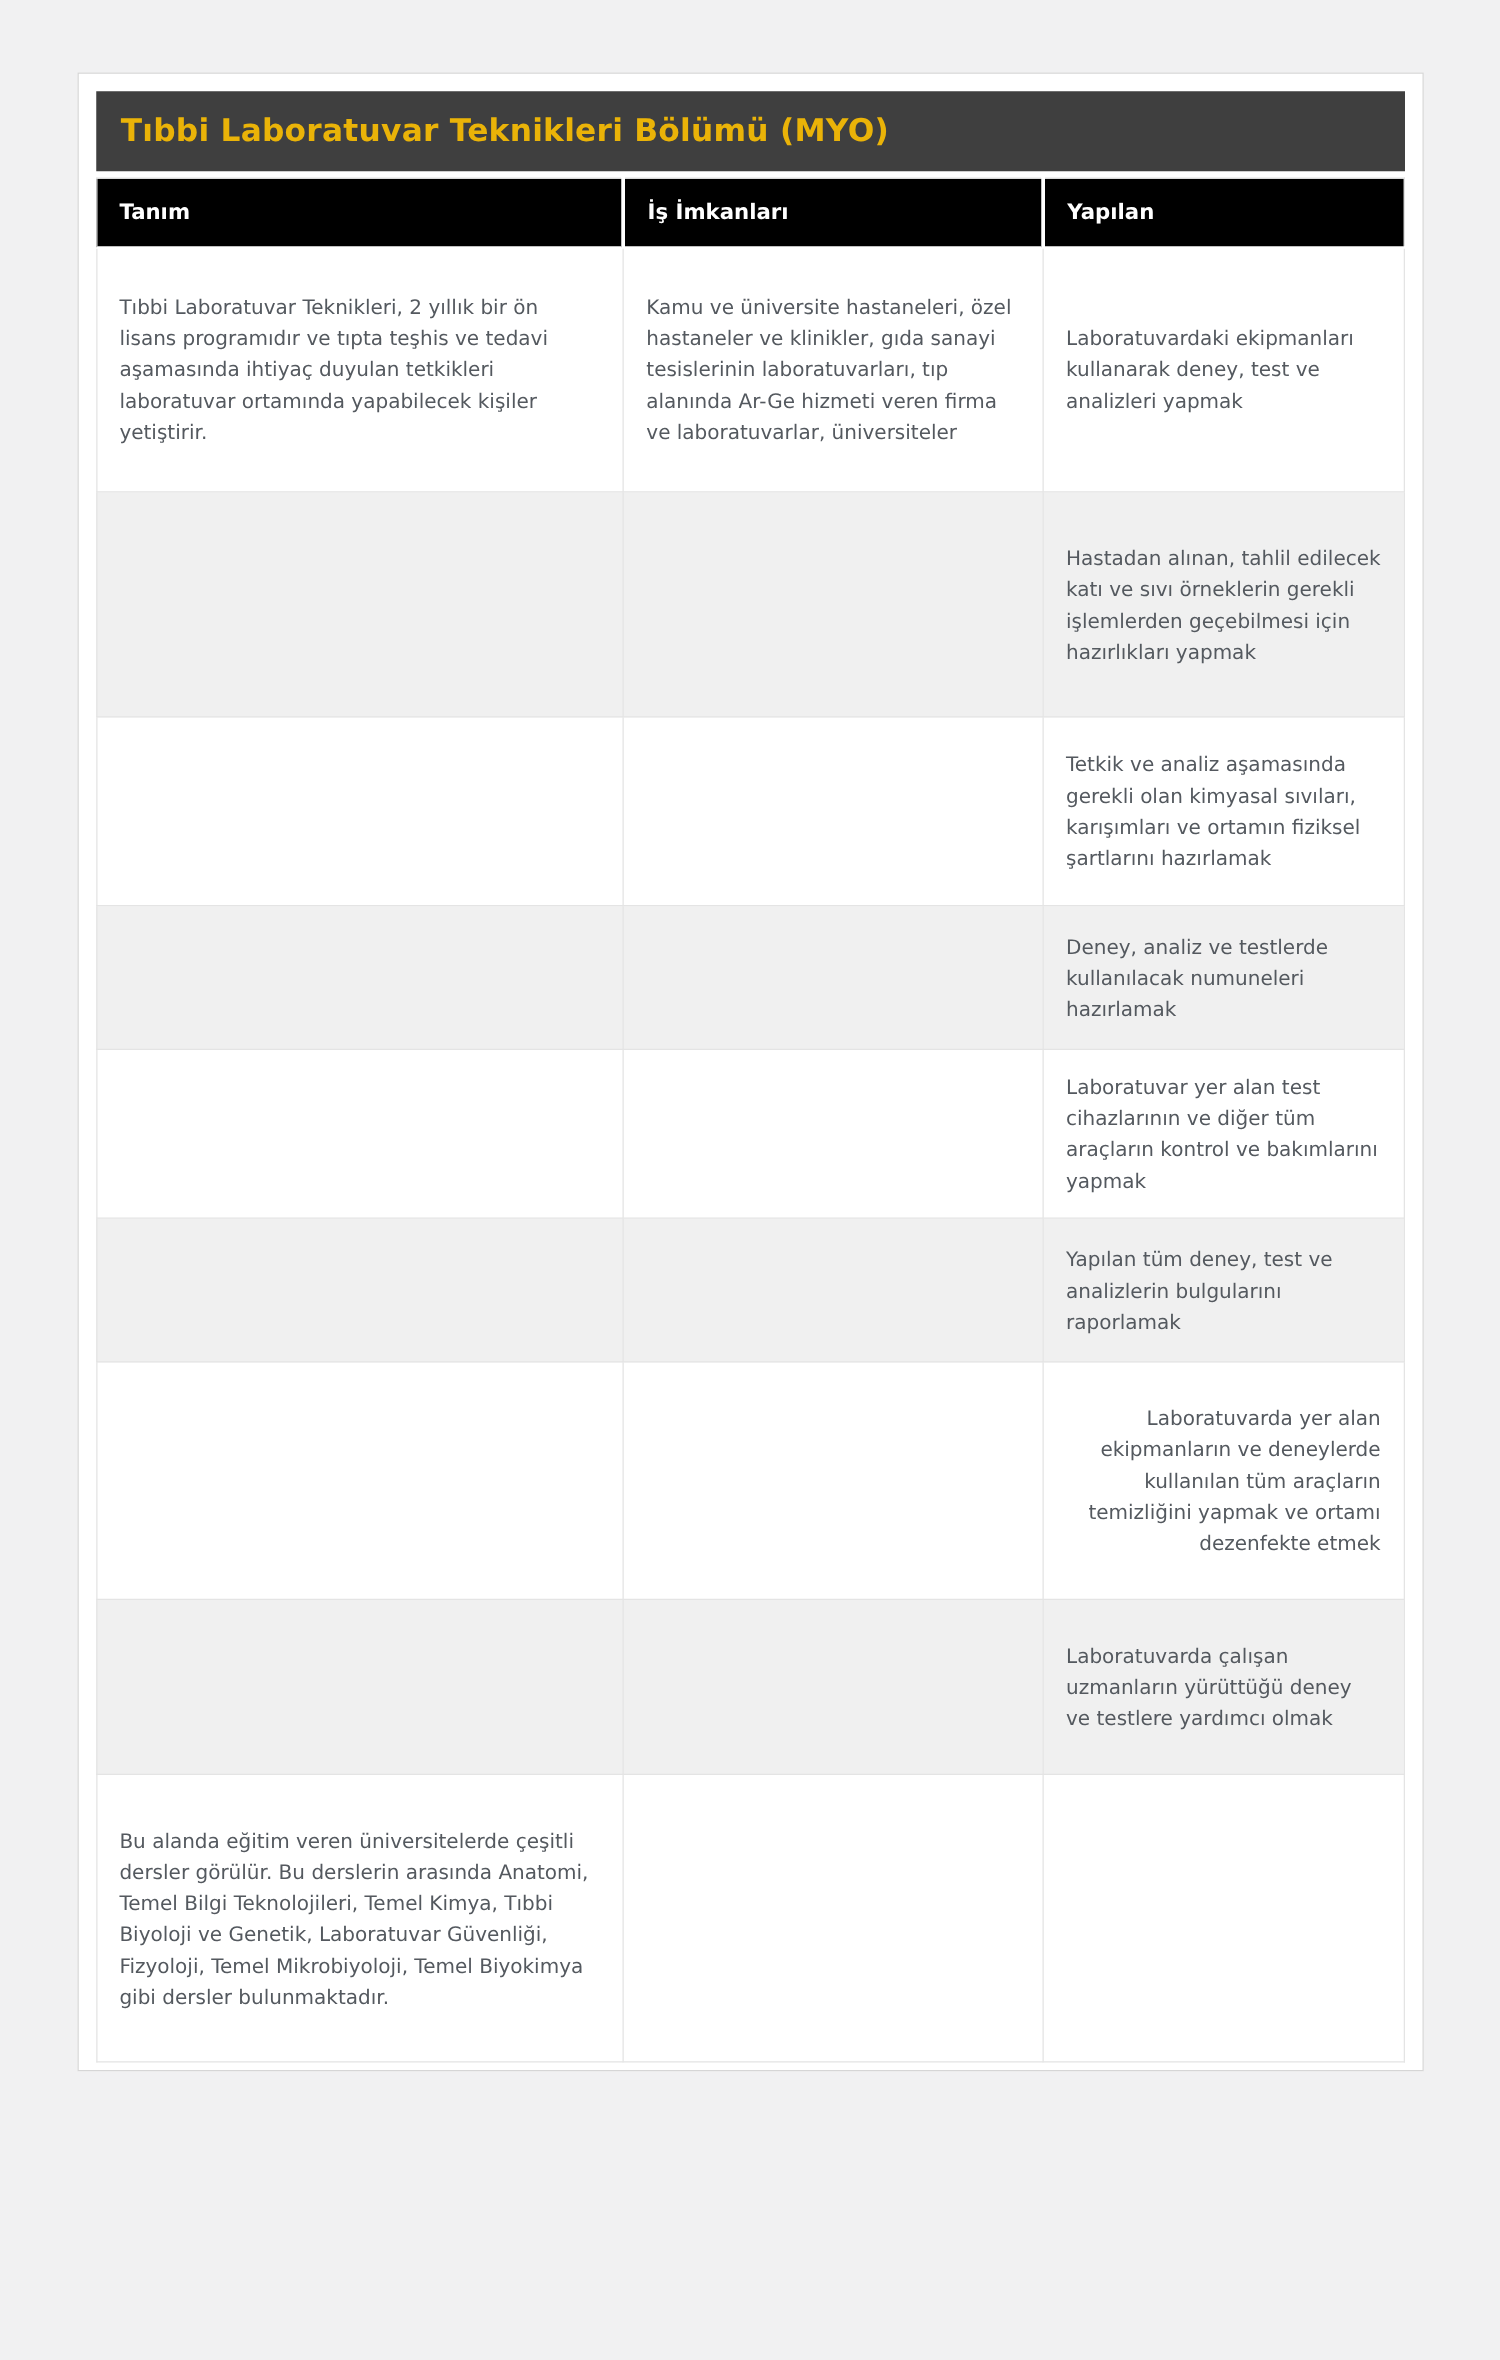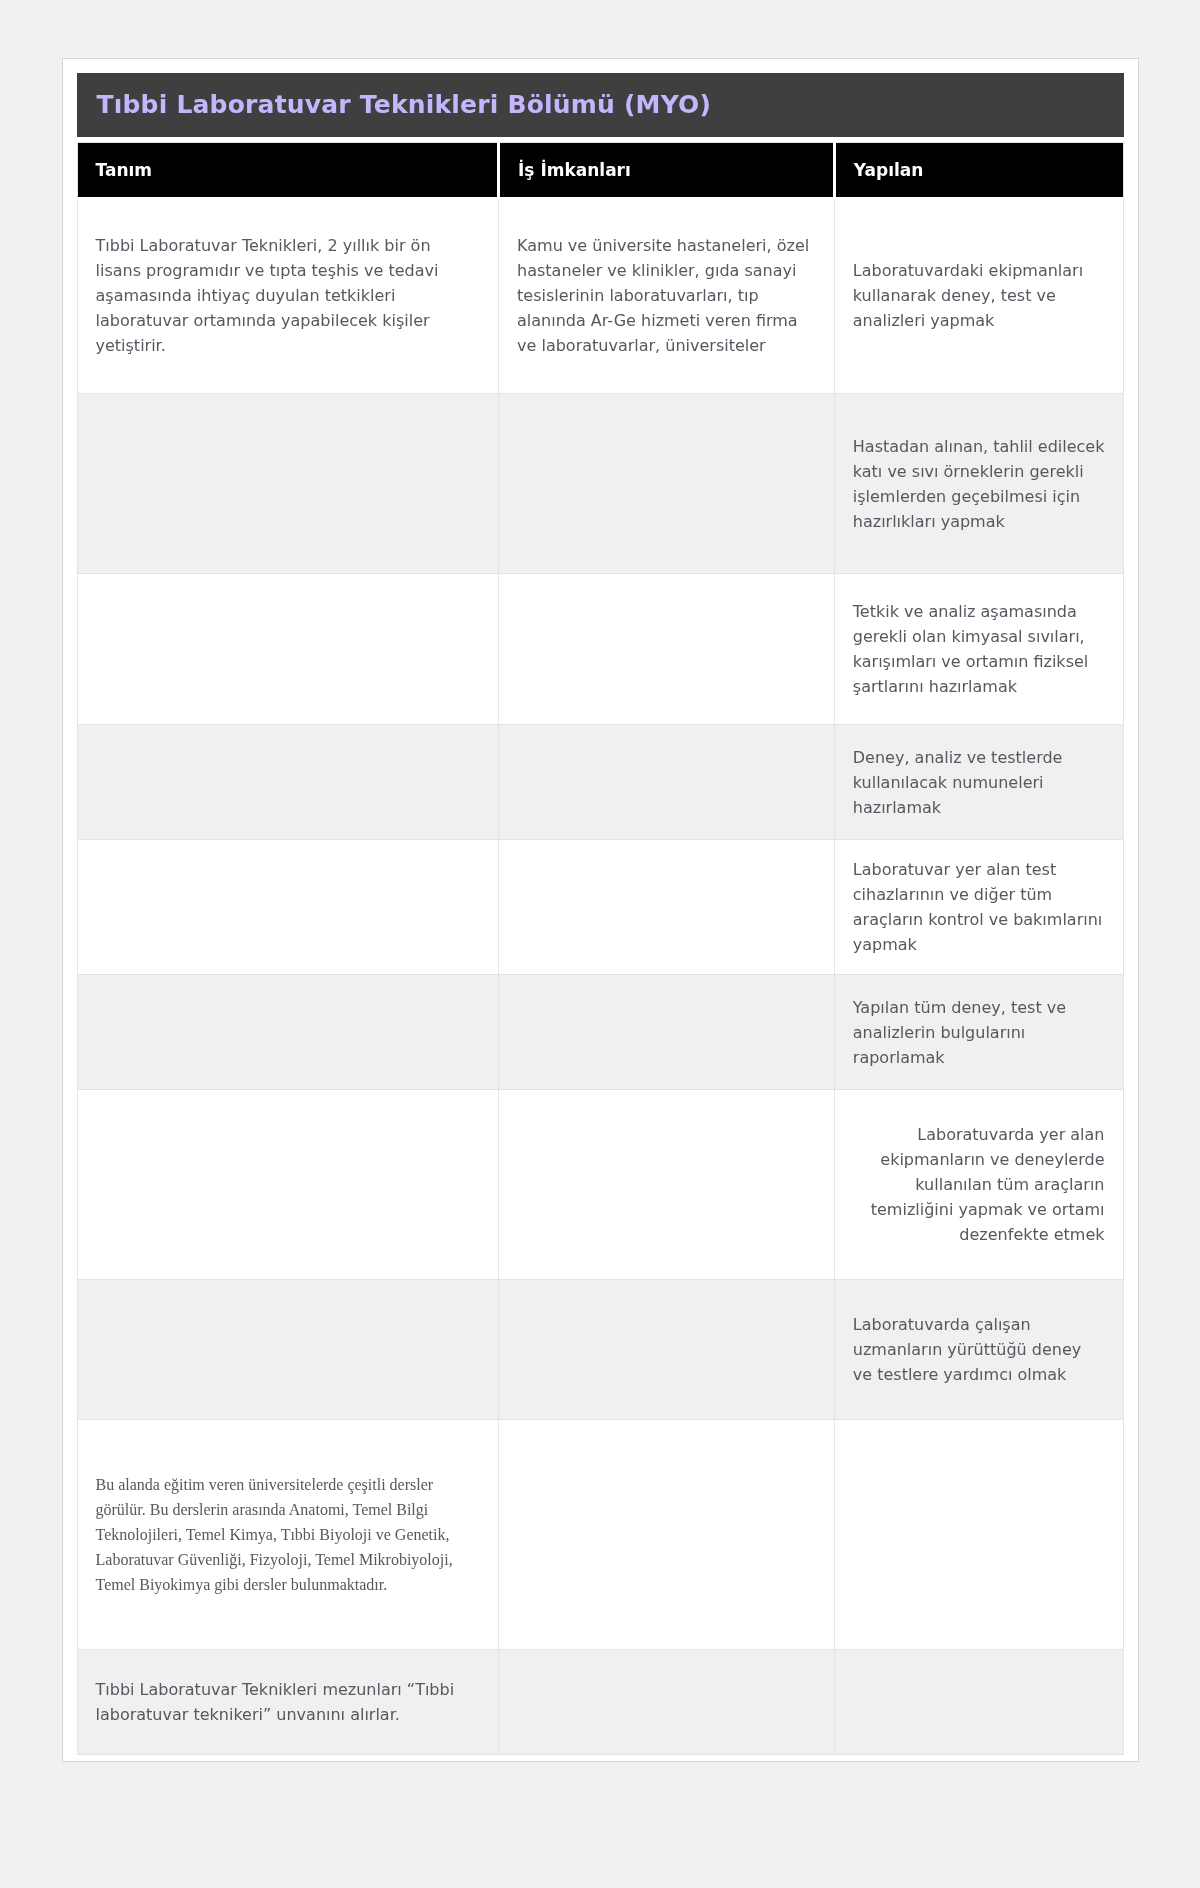--- a/index.html
+++ b/index.html
@@ -18,21 +18,21 @@
   .card {
     width: 1077px;
     margin: 0 auto;
     background: #ffffff;
     border: 1px solid #d6d6d6;
     box-sizing: border-box;
     padding: 14px 14px 6px 14px;
   }
   .title-bar {
     background: #3f3f3f;
-    color: #c4b5fd;
+    color: #eab308;
     height: 64px;
     line-height: 64px;
     padding-left: 20px;
     font-size: 25px;
     font-weight: bold;
     margin-bottom: 5px;
     letter-spacing: 0.2px;
   }
   table.info-table {
     width: 100%;
@@ -71,21 +71,21 @@
   }
   
   tbody tr:nth-child(1)  td { height: 196px; }
   tbody tr:nth-child(2)  td { height: 180px; }
   tbody tr:nth-child(3)  td { height: 151px; }
   tbody tr:nth-child(4)  td { height: 115px; }
   tbody tr:nth-child(5)  td { height: 135px; }
   tbody tr:nth-child(6)  td { height: 115px; }
   tbody tr:nth-child(7)  td { height: 190px; text-align: right; }
   tbody tr:nth-child(8)  td { height: 140px; }
-  tbody tr:nth-child(9)  td { height: 230px; font-family: Liberation Serif, serif; }
+  tbody tr:nth-child(9)  td { height: 230px; }
   tbody tr:nth-child(10) td { height: 105px; }
   .footer {
     text-align: center;
     color: #8f969d;
     font-size: 18px;
     margin-top: 40px;
   }
 </style>
 </head>
 <body>
@@ -145,21 +145,16 @@
         <tr>
           <td></td>
           <td></td>
           <td>Laboratuvarda çalışan uzmanların yürüttüğü deney ve testlere yardımcı olmak</td>
         </tr>
         <tr>
           <td>Bu alanda eğitim veren üniversitelerde çeşitli dersler görülür. Bu derslerin arasında Anatomi, Temel Bilgi Teknolojileri, Temel Kimya, Tıbbi Biyoloji ve Genetik, Laboratuvar Güvenliği, Fizyoloji, Temel Mikrobiyoloji, Temel Biyokimya gibi dersler bulunmaktadır.</td>
           <td></td>
           <td></td>
         </tr>
-        <tr>
-          <td>Tıbbi Laboratuvar Teknikleri mezunları “Tıbbi laboratuvar teknikeri” unvanını alırlar.</td>
-          <td></td>
-          <td></td>
-        </tr>
       </tbody>
     </table>
   </div>
 </div>
 
 </body></html>

